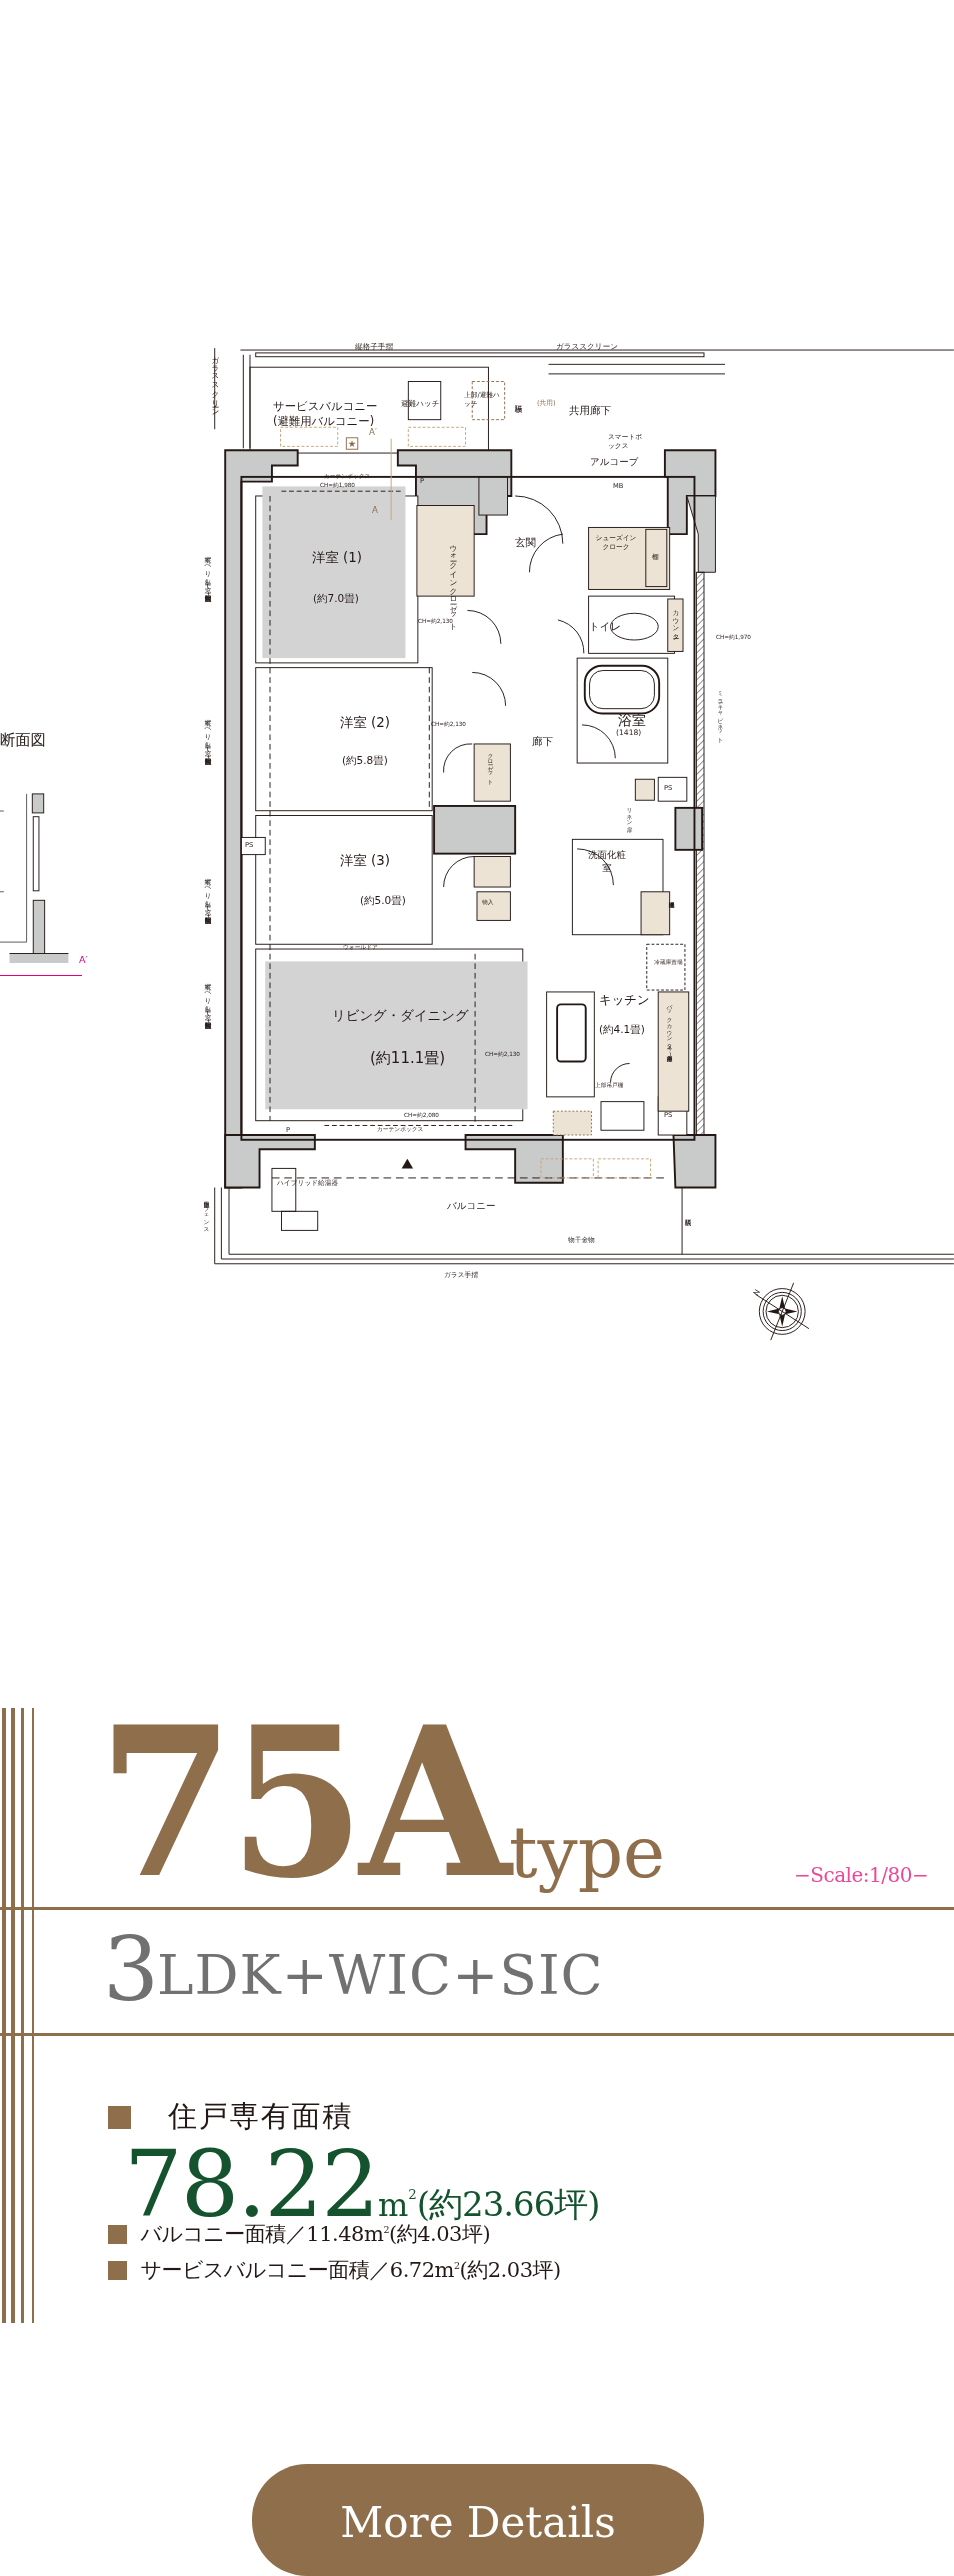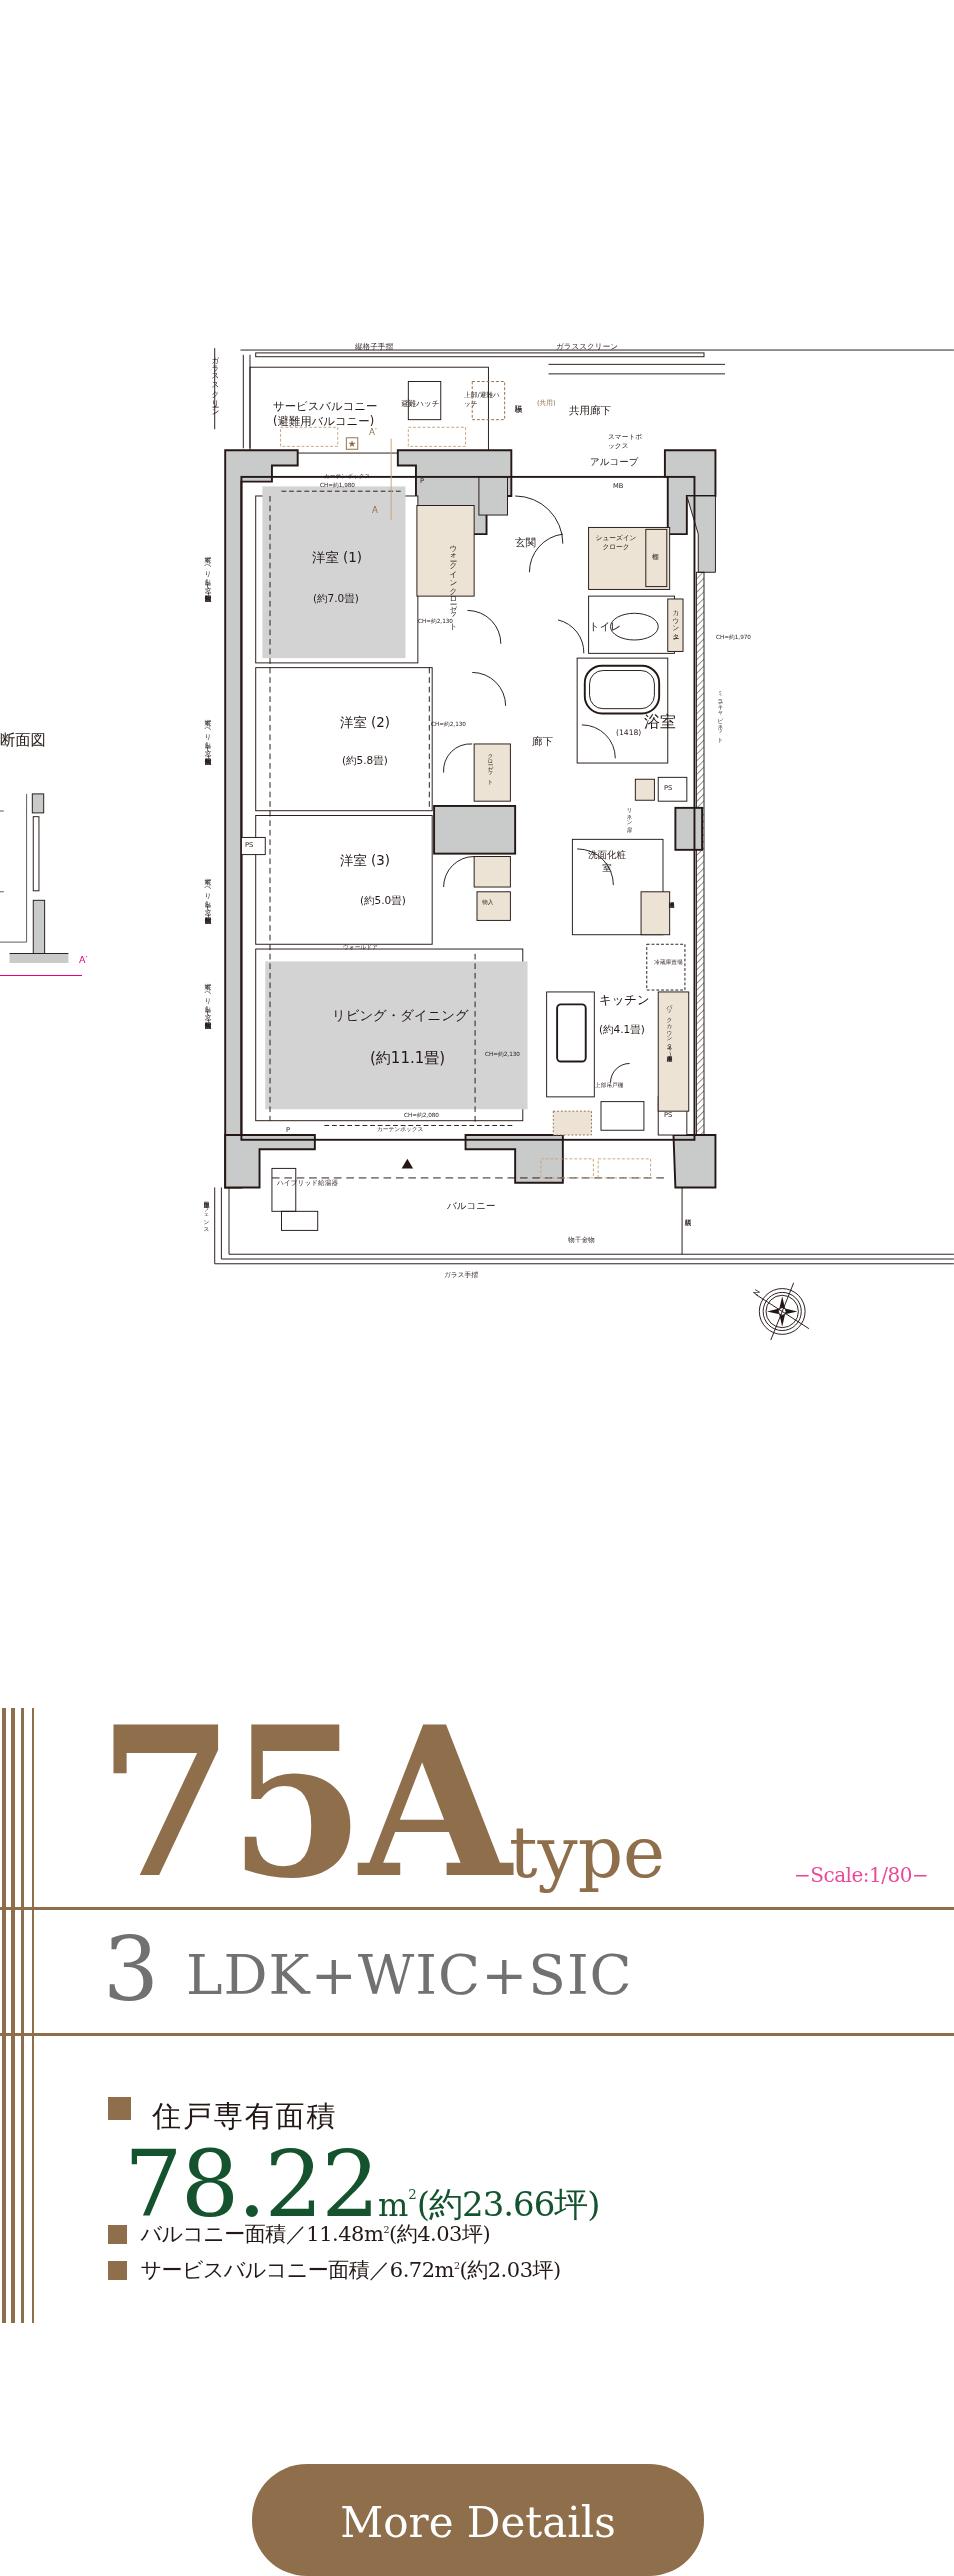--- a/index.html
+++ b/index.html
@@ -12,24 +12,24 @@
   .section-label { position:absolute; left:0; top:730px; font-family:"DejaVu Serif", serif; font-size:15.3px; color:#231815; }
 
   
   .deco-line { position:absolute; top:1708px; height:615px; background:#8f6e4b; }
   .type-num { position:absolute; left:98px; top:1698px; font-family:"DejaVu Serif", serif;
               font-weight:bold; font-size:196px; line-height:200px; color:#8f6e4b; letter-spacing:-5.7px; transform:scaleY(1.05); transform-origin:left top; }
   .type-suffix { position:absolute; left:509px; top:1815px; font-family:"DejaVu Serif", serif; font-size:71px; line-height:76px; color:#8f6e4b; }
   .scale { position:absolute; left:794px; top:1863px; font-family:"DejaVu Serif", serif; font-size:20px; color:#ec4899; letter-spacing:-0.5px; }
   .hr { position:absolute; left:0; width:954px; height:2.9px; background:#8f6e4b; }
   .layout-num { position:absolute; left:103px; top:1922px; font-family:"DejaVu Serif", serif; font-size:88px; line-height:95px; color:#727171; }
-  .layout-rest { position:absolute; left:157px; top:1942px; font-family:"DejaVu Serif", serif; font-size:55px; line-height:67px; color:#727171; letter-spacing:1px;margin-left:29px; }
+  .layout-rest { position:absolute; left:157px; top:1942px; font-family:"DejaVu Serif", serif; font-size:55px; line-height:67px; color:#727171; letter-spacing:1px; }
 
   .sq { display:inline-block; background:#8f6e4b; }
-  .area-head { position:absolute; left:108px; top:2097px; display:flex; align-items:flex-start; gap:21px; }
+  .area-head { position:absolute; left:108px; top:2097px; display:flex; align-items:center; gap:37px; }
   .area-head .sq { width:23px; height:23px; }
   .area-head span.t { font-family:"DejaVu Serif", serif; font-size:29px; color:#231815; letter-spacing:1.9px; }
   .area-main { position:absolute; left:124px; top:2137px; font-family:"DejaVu Serif", serif; color:#14532d; white-space:nowrap; }
   .area-main .big { font-size:92px; line-height:95px; letter-spacing:-1.9px; }
   .area-main .unit { font-size:32px; }
   .area-main .sup { font-size:13.4px; vertical-align:17px; }
   .area-main .tsubo { font-size:34px; letter-spacing:-1px; }
   .sub-row { position:absolute; left:108px; display:flex; align-items:center; gap:13.4px; }
   .sub-row .sq { width:19px; height:19px; }
   .sub-row span.t { font-family:"DejaVu Serif", serif; font-size:21px; color:#231815; letter-spacing:-0.5px; }
@@ -199,21 +199,21 @@
   <div class="plan-label" style="left:312px;top:549px;font-size:13.4px">洋室 (1)</div>
   <div class="plan-label" style="left:313px;top:592px;font-size:10.5px">(約7.0畳)</div>
   <div class="plan-label" style="left:340px;top:714px;font-size:13.4px">洋室 (2)</div>
   <div class="plan-label" style="left:342px;top:754px;font-size:10.5px">(約5.8畳)</div>
   <div class="plan-label" style="left:340px;top:852px;font-size:13.4px">洋室 (3)</div>
   <div class="plan-label" style="left:360px;top:894px;font-size:10.5px">(約5.0畳)</div>
   <div class="plan-label" style="left:332px;top:1007px;font-size:13.4px">リビング・ダイニング</div>
   <div class="plan-label" style="left:370px;top:1049px;font-size:15px">(約11.1畳)</div>
   <div class="plan-label" style="left:599px;top:992px;font-size:12.4px">キッチン</div>
   <div class="plan-label" style="left:599px;top:1023px;font-size:10.5px">(約4.1畳)</div>
-  <div class="plan-label" style="left:644px;top:712px;font-size:16px">浴室</div>
+  <div class="plan-label" style="left:618px;top:712px;font-size:14px">浴室</div>
   <div class="plan-label" style="left:616px;top:728px;font-size:7.6px">(1418)</div>
   <div class="plan-label" style="left:588px;top:849px;font-size:9.5px;width:38px;white-space:normal;text-align:center">洗面化粧室</div>
   <div class="plan-label" style="left:589px;top:620px;font-size:10.5px">トイレ</div>
   <div class="plan-label" style="left:515px;top:536px;font-size:10.5px">玄関</div>
   <div class="plan-label" style="left:532px;top:735px;font-size:10.5px">廊下</div>
 
   <div class="plan-label vert" style="left:448px;top:539px;font-size:7.6px;height:57px">ウォークインクローゼット</div>
   <div class="plan-label" style="left:593px;top:534px;font-size:6.7px;width:46px;white-space:normal;text-align:center">シューズインクローク</div>
   <div class="plan-label" style="left:652px;top:553px;font-size:6.7px">棚</div>
   <div class="plan-label vert" style="left:671px;top:605px;font-size:6.7px">カウンター</div>

